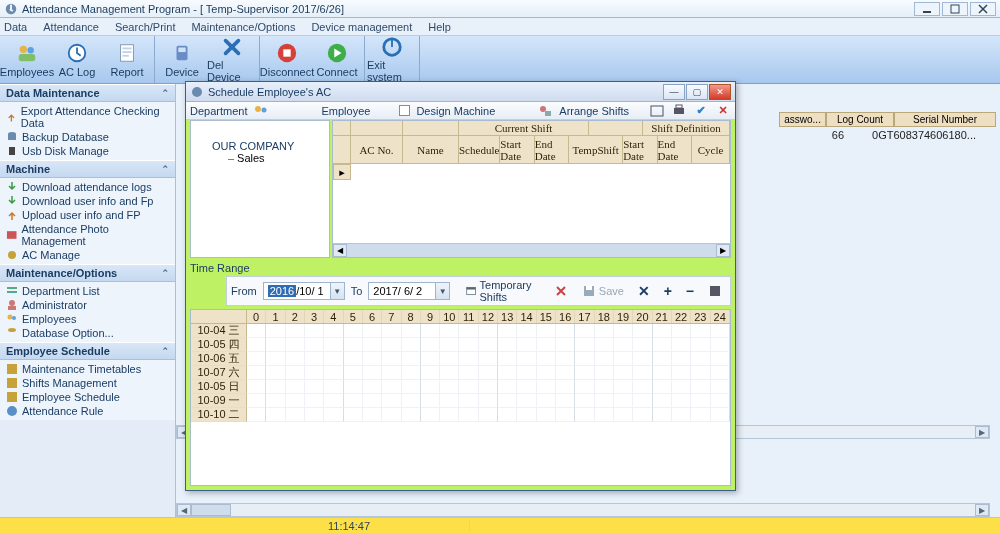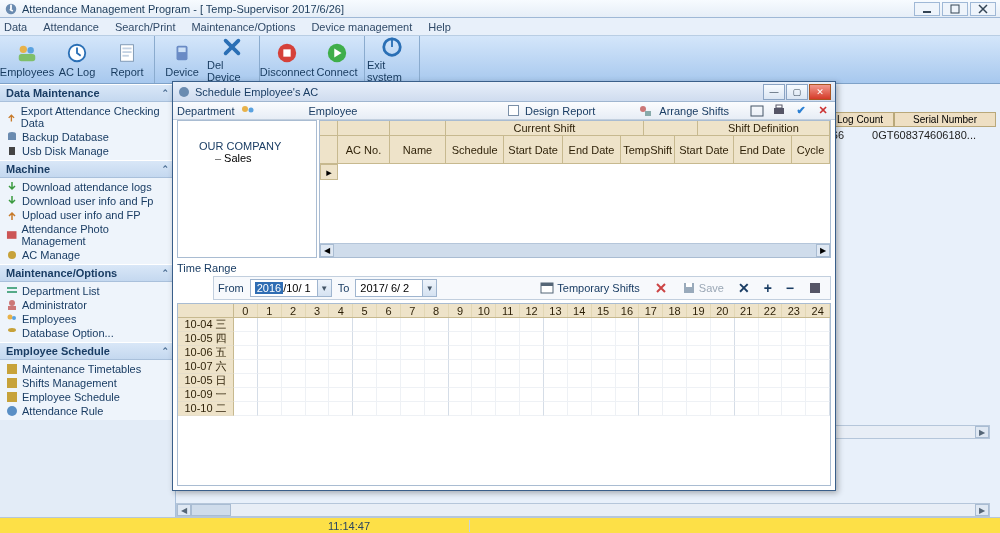--- a/index.html
+++ b/index.html
@@ -41,21 +41,21 @@
 .hscroll .arrow { width: 14px; border: 1px solid #a9bcd2; background: #dfe8f3; display:flex;align-items:center;justify-content:center;font-size:8px;color:#567; }
 .hscroll .thumb { width: 40px; background: #cfdceb; border: 1px solid #a9bcd2; }
 .splitter { position: absolute; left: 400px; right: 400px; height: 12px; background: #d4e0ee; border: 1px solid #9fb5cf; display:flex;align-items:center;justify-content:center; }
 .splitter .dots { width: 40px; height: 4px; background: repeating-linear-gradient(90deg,#7d96b3 0 2px, transparent 2px 5px); }
 
 
 .statusbar { height: 16px; background: #fde047; border-top: 1px solid #b5c6da; display: flex; align-items: center; }
 .statusbar .cell { border-right: 1px solid #c5d2e2; padding: 0 8px; color: #2a4662; min-width: 150px; }
 
 
-.dialog { position: absolute; left: 172px; top: 81px; width: 664px; height: 410px; background: #ffffff; border: 1px solid #3a5f8a; box-shadow: 2px 2px 6px rgba(0,0,0,.3); display: flex; flex-direction: column; }
+.dialog { position: absolute; left: 185px; top: 81px; width: 551px; height: 410px; background: #bef264; border: 1px solid #3a5f8a; box-shadow: 2px 2px 6px rgba(0,0,0,.3); display: flex; flex-direction: column; }
 .dlg-title { height: 20px; background: linear-gradient(#e8effa,#cfdcef); display: flex; align-items: center; padding: 0 4px; border-bottom: 1px solid #9fb5cf; }
 .dlg-title .icon { width: 14px; height: 14px; margin-right: 4px; }
 .dlg-title .t { flex: 1; color: #1a3d64; }
 .dlg-winbtns { display: flex; }
 .dlg-winbtn { width: 22px; height: 16px; border: 1px solid #8aa3c3; background: linear-gradient(#f7fbff,#dbe6f3); display:flex;align-items:center;justify-content:center; font-size:9px;color:#345;margin-left:1px;}
 .dlg-winbtn.close { background: linear-gradient(#f39a8e,#d43a28); color:#fff; border-color:#a52; }
 
 .dlg-strip { height: 18px; background: linear-gradient(#fbfcfe,#e7edf5); border-bottom: 1px solid #c2cfde; display: flex; align-items: center; padding: 0 4px; gap: 6px; }
 .dlg-strip .lbl { color: #1a3d64; }
 .dlg-strip .spacer { flex: 1; }
@@ -66,21 +66,21 @@
 
 
 .top-split { display: flex; height: 138px; }
 .dept-tree { width: 140px; border: 1px solid #a9bcd2; background: #fff; font-size: 11px; color: #1a3d64; padding: 19px; }
 .dept-tree .node { padding-left: 2px; }
 .dept-tree .child { padding-left: 18px; color: #000; }
 .dept-tree .bullet { display:inline-block; width:6px; text-align:center; color:#555; }
 
 .shift-grid { flex: 1; border: 1px solid #a9bcd2; background: #fff; margin-left: 2px; display:flex; flex-direction:column; }
 .sg-head1, .sg-head2 { display: flex; background: #eee3c9; font-size: 10px; color: #2c1f06; }
-.sg-head1 div, .sg-head2 div { border-right: 1px solid #c7b98f; border-bottom: 1px solid #c7b98f; display:flex;align-items:center;justify-content:center; padding: 1px 0; }
+.sg-head1 div, .sg-head2 div { border-right: 1px solid #c7b98f; border-bottom: 1px solid #c7b98f; display:flex;align-items:center;justify-content:center; padding: 1px 0; font-family: Liberation Serif, serif; }
 .sg-body { flex:1; position:relative; }
 .row-marker { position:absolute; left:0; top:0; width:18px; height:16px; border:1px solid #c7b98f; background:#eee3c9; display:flex;align-items:center;justify-content:center; }
 .sg-hscroll { height: 14px; background:#e8eef6; border-top:1px solid #b5c6da; display:flex; }
 .sg-hscroll .arrow { width:14px; border:1px solid #a9bcd2; background:#dfe8f3; display:flex;align-items:center;justify-content:center;font-size:8px;}
 .sg-hscroll .track { flex:1; background:#cfdceb; }
 
 
 .time-range { margin-top: 4px; }
 .tr-label { font-size: 11px; color: #1a3d64; margin-bottom: 2px; }
 .tr-row { display:flex; align-items:center; gap:6px; border:1px solid #c2cfde; padding:2px 4px; background:#f7f9fc;margin-left:36px; }
@@ -420,21 +420,21 @@
     <span class="iconbtn">
         <svg viewBox="0 0 16 16">
           <circle cx="5" cy="6" r="3" fill="#e8b24a"></circle>
           <circle cx="11" cy="7" r="2.5" fill="#5aa2e0"></circle>
         </svg>
       </span>
     <span style="width:40px;"></span>
     <span class="lbl">Employee</span>
     <span class="spacer"></span>
     <span class="check"></span>
-    <span class="lbl">Design Report</span>
+    <span class="lbl">Design Machine</span>
     <span style="width:30px;"></span>
     <span class="iconbtn">
         <svg viewBox="0 0 16 16">
           <circle cx="6" cy="6" r="3" fill="#c77"></circle>
           <rect x="8" y="8" width="6" height="5" fill="#8aa"></rect>
         </svg>
       </span>
     <span class="lbl">Arrange Shifts</span>
     <span style="width:8px;"></span>
     <span class="iconbtn">

